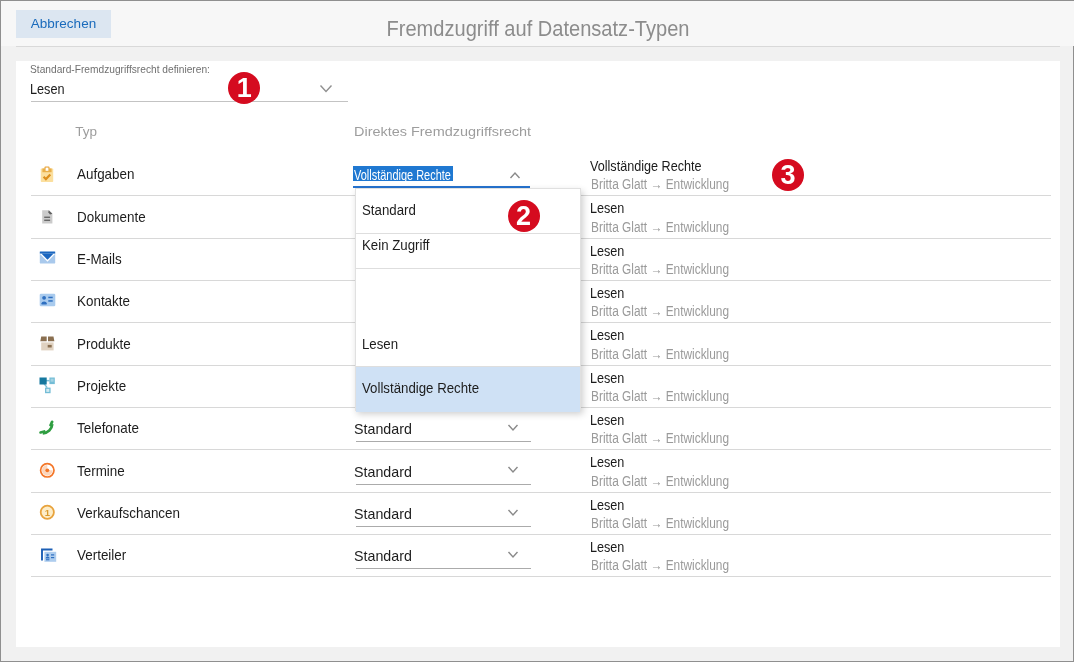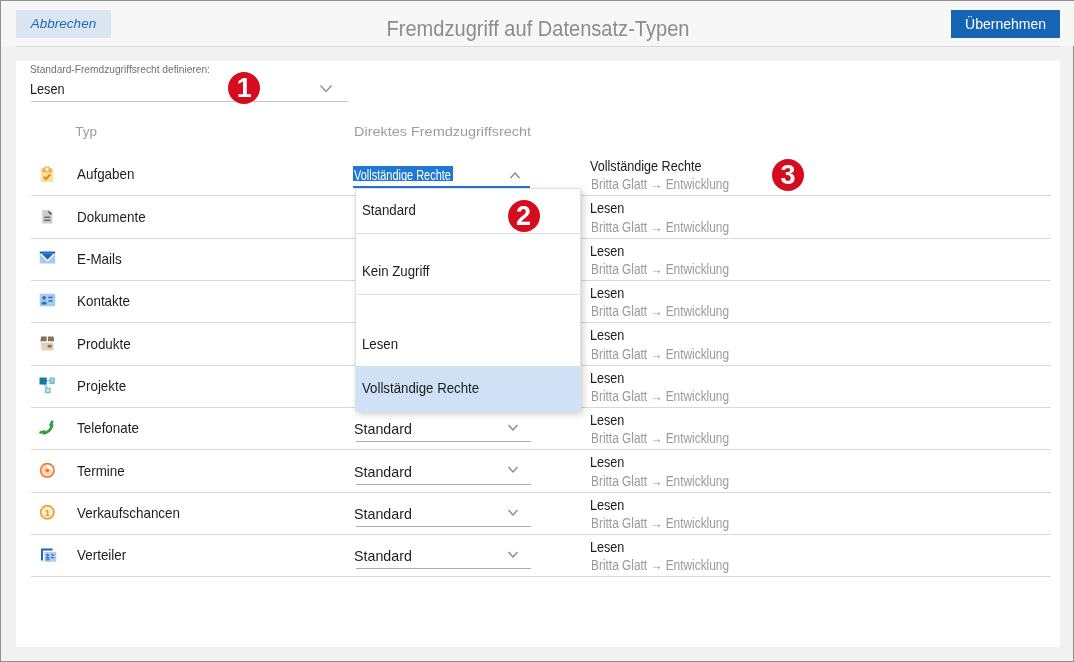--- a/index.html
+++ b/index.html
@@ -2,21 +2,21 @@
 <html><head>
 <meta charset="utf-8">
 <style>
   html,body{margin:0;padding:0;}
   body{width:1074px;height:662px;font-family:"Liberation Sans",sans-serif;overflow:hidden;}
   #stage{position:absolute;left:0;top:0;width:1074px;height:662px;background:#f1f1f1;box-sizing:border-box;border:1px solid #8f8f8f;}
   #topbar{left:0;top:0;width:1074px;height:45px;background:#f7f7f7;}
   .abs{position:absolute;}
   .sx{transform-origin:0 50%;white-space:pre;}
   #topline{left:15px;top:45px;width:1044px;height:1px;background:#d9d9d9;}
-  #btncancel{left:15px;top:9px;width:95px;height:28px;background:#dce6f1;color:#1a6bbc;font-size:13.5px;line-height:28px;text-align:center;font-style:italic;}
+  #btncancel{left:15px;top:9px;width:95px;height:28px;background:#dce6f1;color:#1a6bbc;font-size:13.5px;line-height:28px;text-align:center;}
   #title{left:0;top:15px;width:1074px;text-align:center;font-size:22px;color:#8c8c8c;transform:scaleX(0.912);}
   #btnapply{left:950px;top:9px;width:109px;height:28px;background:#1565b4;color:#ffffff;font-size:14px;line-height:28px;text-align:center;}
   #panel{left:15px;top:60px;width:1044px;height:586px;background:#ffffff;}
   #cmblabel{left:29.3px;top:62.4px;font-size:11.5px;line-height:13px;color:#707070;transform:scaleX(0.886);}
   #cmbvalue{left:28.5px;top:79.8px;font-size:14.1px;line-height:16px;color:#1b1b1b;transform:scaleX(0.9);}
   #cmbline{left:30px;top:100px;width:317px;height:1px;background:#c3c3c3;}
   .badge{width:32px;height:32px;border-radius:50%;background:#d50b1f;color:#fff;font-size:27px;font-weight:bold;text-align:center;line-height:33px;}
   .hdr{font-size:13.5px;line-height:15px;color:#9d9d9d;top:123.4px;}
   .rowlabel{font-size:15px;line-height:16px;color:#1d1d1d;transform:scaleX(0.895);}
   .sep{height:1px;background:#d8d8d8;left:30px;width:1020px;}
@@ -32,21 +32,20 @@
   #foctext{left:352.8px;top:166.5px;font-size:14.3px;line-height:15px;color:#fff;transform:scaleX(0.767);}
   #focline{left:351.5px;top:184.5px;width:177px;height:2px;background:#2673cf;}
 </style>
 </head>
 <body>
 <div id="stage">
   <div class="abs" id="topbar"></div>
   <div class="abs" id="topline"></div>
   <div class="abs" id="btncancel">Abbrechen</div>
   <div class="abs" id="title">Fremdzugriff auf Datensatz-Typen</div>
-  <div class="abs" id="btnapply">Übernehmen</div>
   <div class="abs" id="panel"></div>
   <div class="abs sx" id="cmblabel">Standard-Fremdzugriffsrecht definieren:</div>
   <div class="abs sx" id="cmbvalue">Lesen</div>
   <div class="abs" id="cmbline"></div>
   <svg class="abs" style="left:317.5px;top:81.5px" width="14" height="11" viewBox="0 0 14 11">
       <polyline points="1.5,2.5 7,8.5 12.5,2.5" fill="none" stroke="#909090" stroke-width="1.4"></polyline>
     </svg>
   <div class="abs badge" style="left:227.3px;top:71px">1</div>
 
   <div class="abs hdr" style="left:74.2px">Typ</div>
@@ -181,19 +180,19 @@
 
   <div class="abs" id="focsel"></div>
   <div class="abs sx" id="foctext">Vollständige Rechte</div>
   <svg class="abs" style="left:507.5px;top:170px" width="12" height="9" viewBox="0 0 12 9">
       <polyline points="1.5,7 6,2 10.5,7" fill="none" stroke="#8a8a8a" stroke-width="1.4"></polyline>
     </svg>
   <div class="abs" id="focline"></div>
 
   <div class="abs" id="ddpanel">
     <div class="dditem" style="top:0"><span>Standard</span></div>
-    <div class="dditem" style="top:61px"><span>Kein Zugriff</span></div>
+    <div class="dditem" style="top:35px"><span>Kein Zugriff</span></div>
     <div class="dditem" style="top:133.5px"><span>Lesen</span></div>
     <div class="dditem ddsel" style="top:178px"><span>Vollständige Rechte</span></div>
   </div>
   <div class="abs badge" style="left:506.5px;top:198.6px">2</div>
   <div class="abs badge" style="left:771px;top:157.5px">3</div>
 </div>
 
 </body></html>

